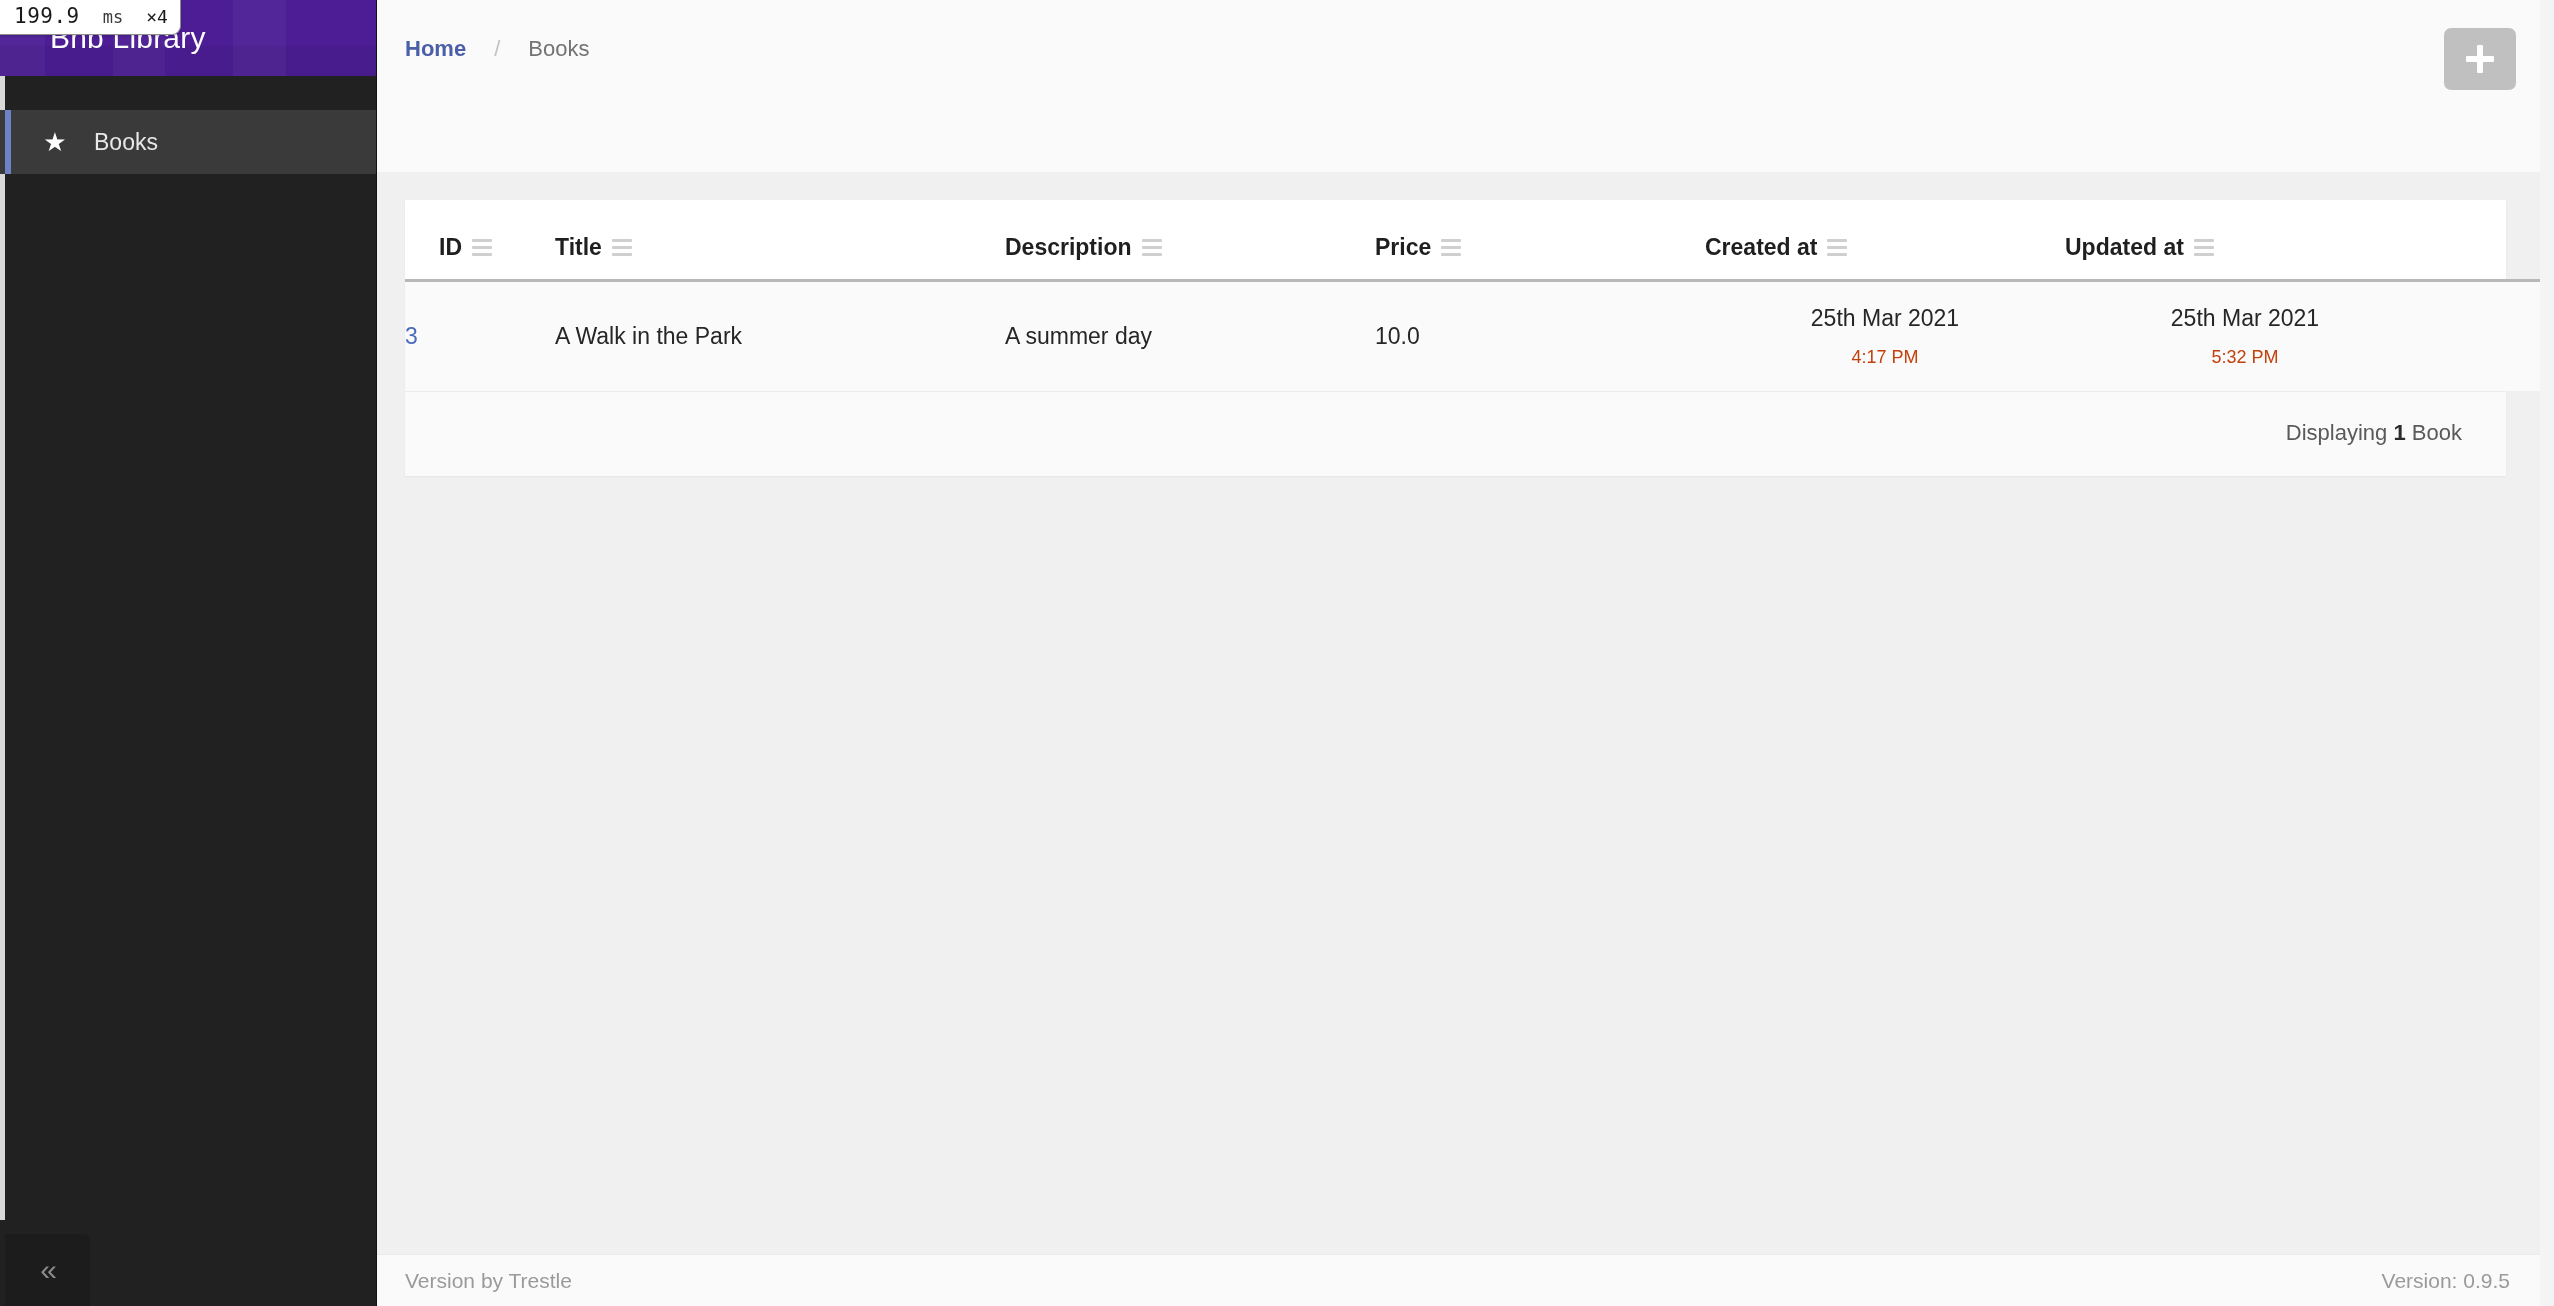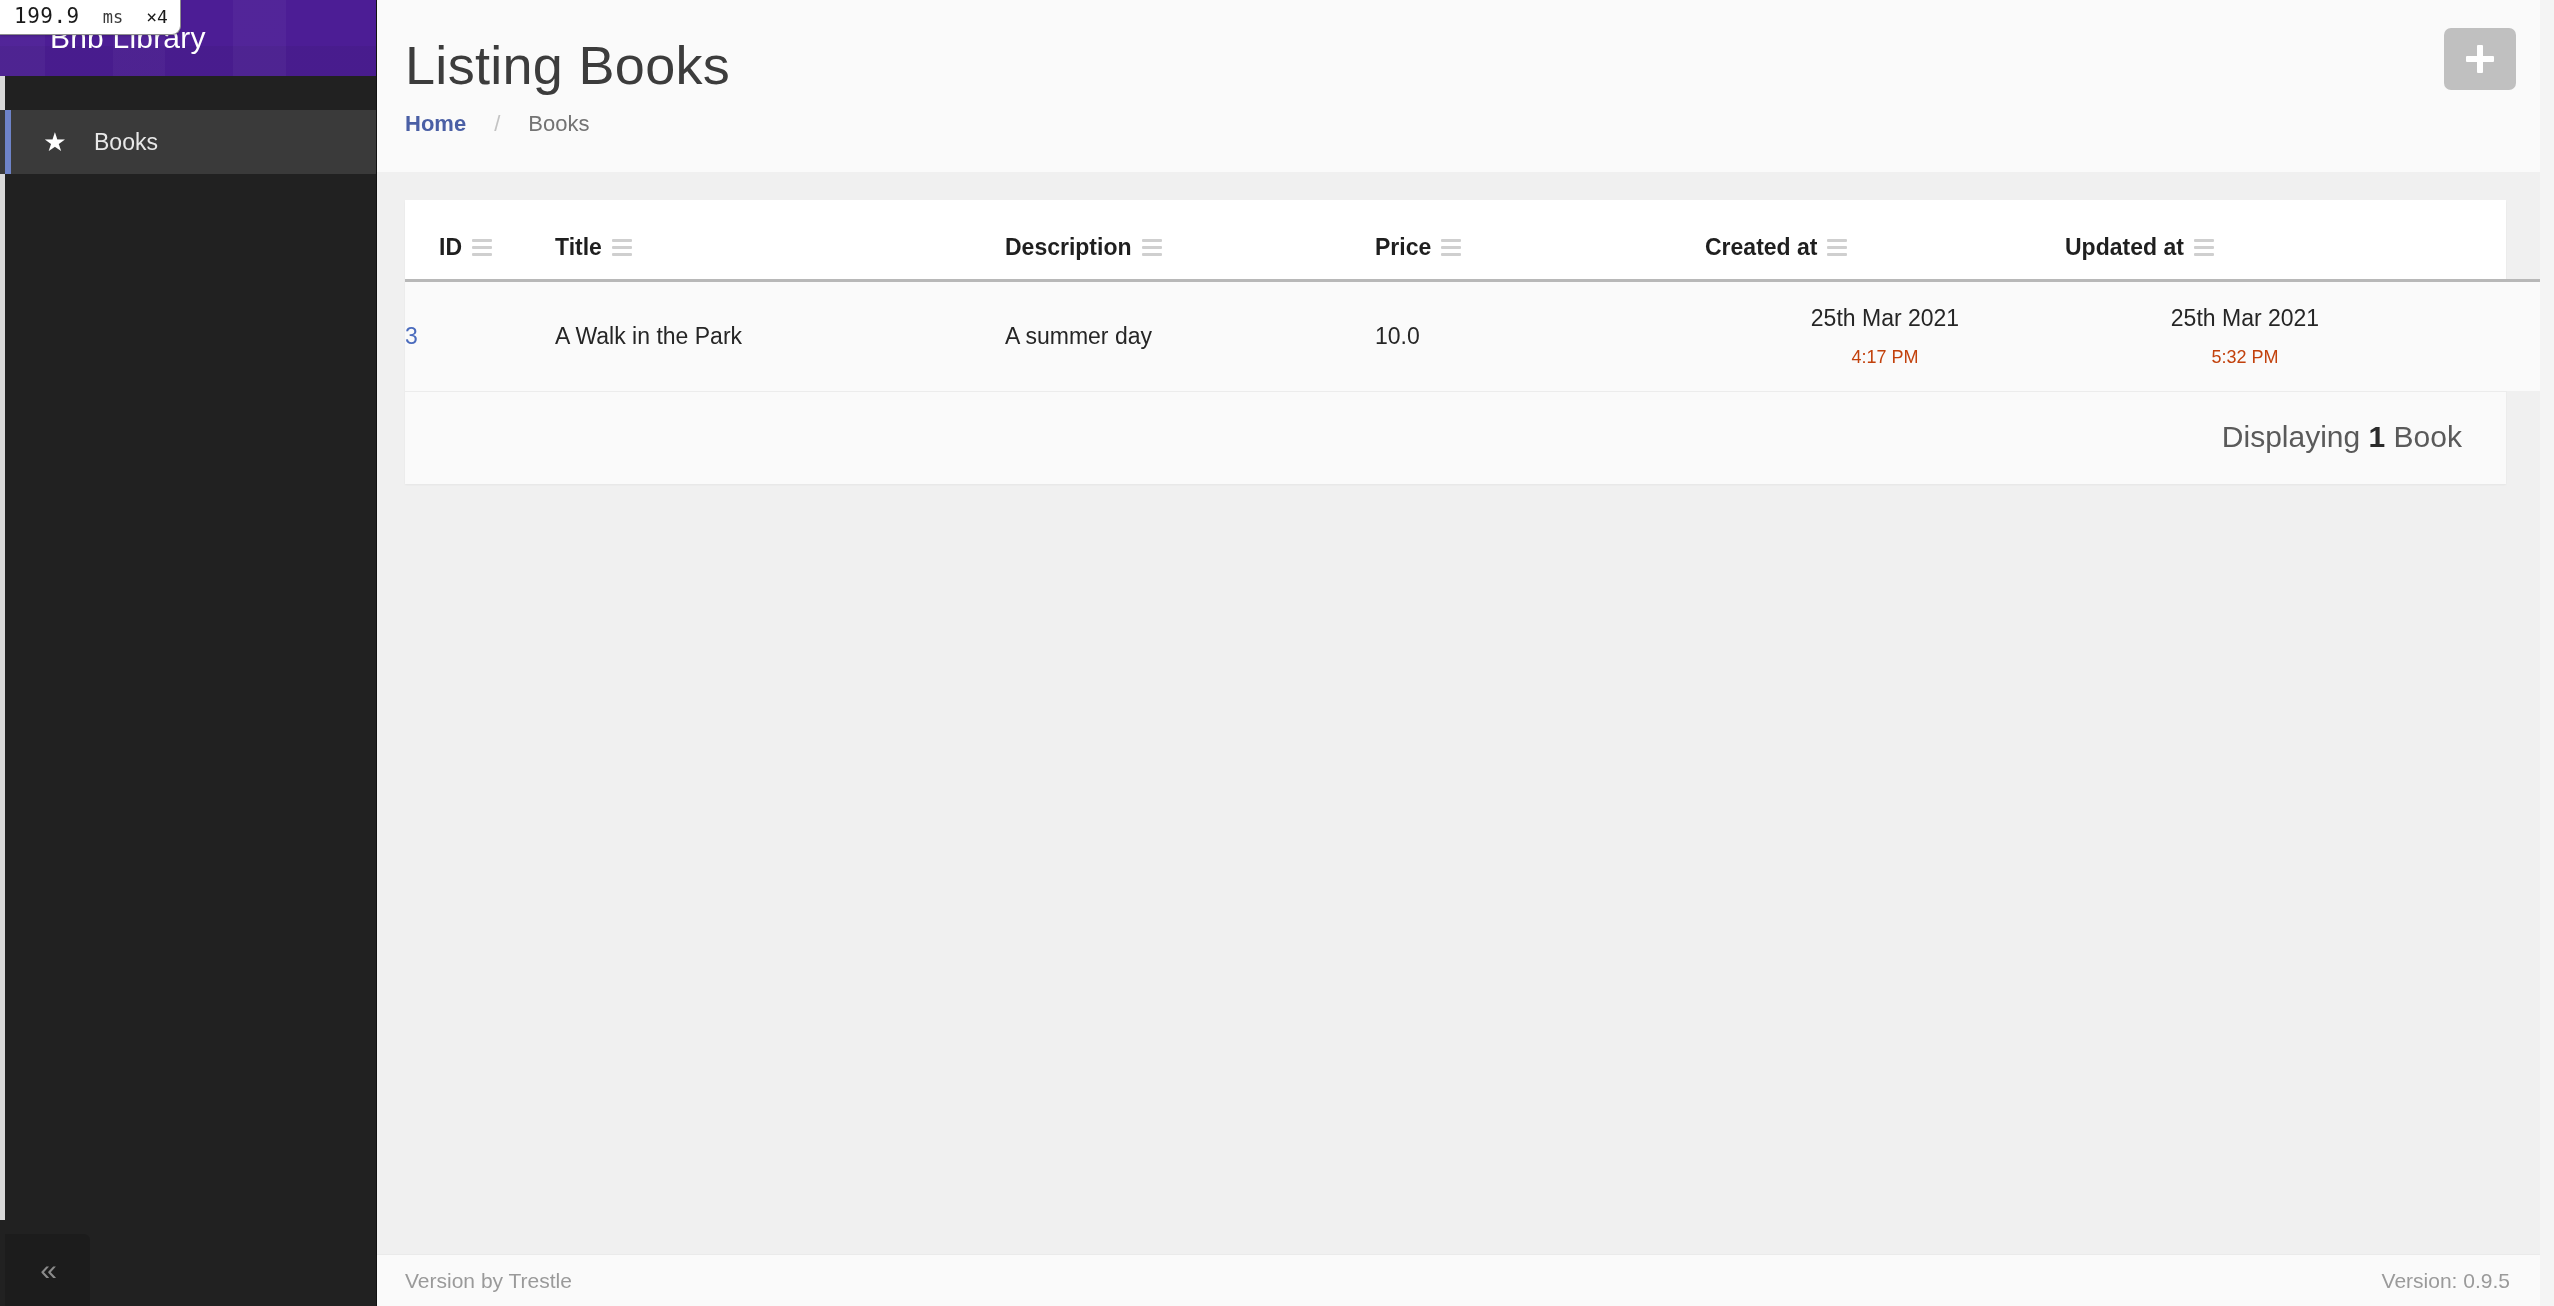--- a/index.html
+++ b/index.html
@@ -147,21 +147,21 @@
   .ta-c { text-align:center; }
   .date-main { color:#262626; font-size:23px; line-height:1.25; }
   .date-sub { color:#c2410c; font-size:18px; line-height:1.35; margin-top:12px; }
   .del-cell { text-align:right; padding-right:30px; }
 
   .card-foot {
     background:#fafafa;
     border-top:1px solid #ececec;
     padding:28px 44px 30px 0;
     text-align:right;
-    font-size:30px; color:#5a5a5a;
+    font-size:22px; color:#5a5a5a;
   }
   .card-foot b { color:#2b2b2b; font-weight:700; }
 
   
   .page-footer {
     height:52px; background:#fafafa;
     border-top:1px solid #eaeaea;
     display:flex; align-items:center; justify-content:space-between;
     padding:0 44px 0 28px;
     font-size:21px; color:#9a9a9a;
@@ -214,21 +214,20 @@
     <div class="sidebar-spacer"></div>
 
     <div class="collapse-wrap">
       <div class="collapse-btn">«</div>
     </div>
   </aside>
 
   <main class="main">
 
     <div class="page-head">
-      <h1 class="page-title">Listing Books</h1>
       <div class="breadcrumb">
         <a class="crumb-link">Home</a>
         <span class="crumb-sep">/</span>
         <span class="crumb-current">Books</span>
       </div>
       <button class="add-btn">
         <span class="plus"></span>
       </button>
     </div>
 

